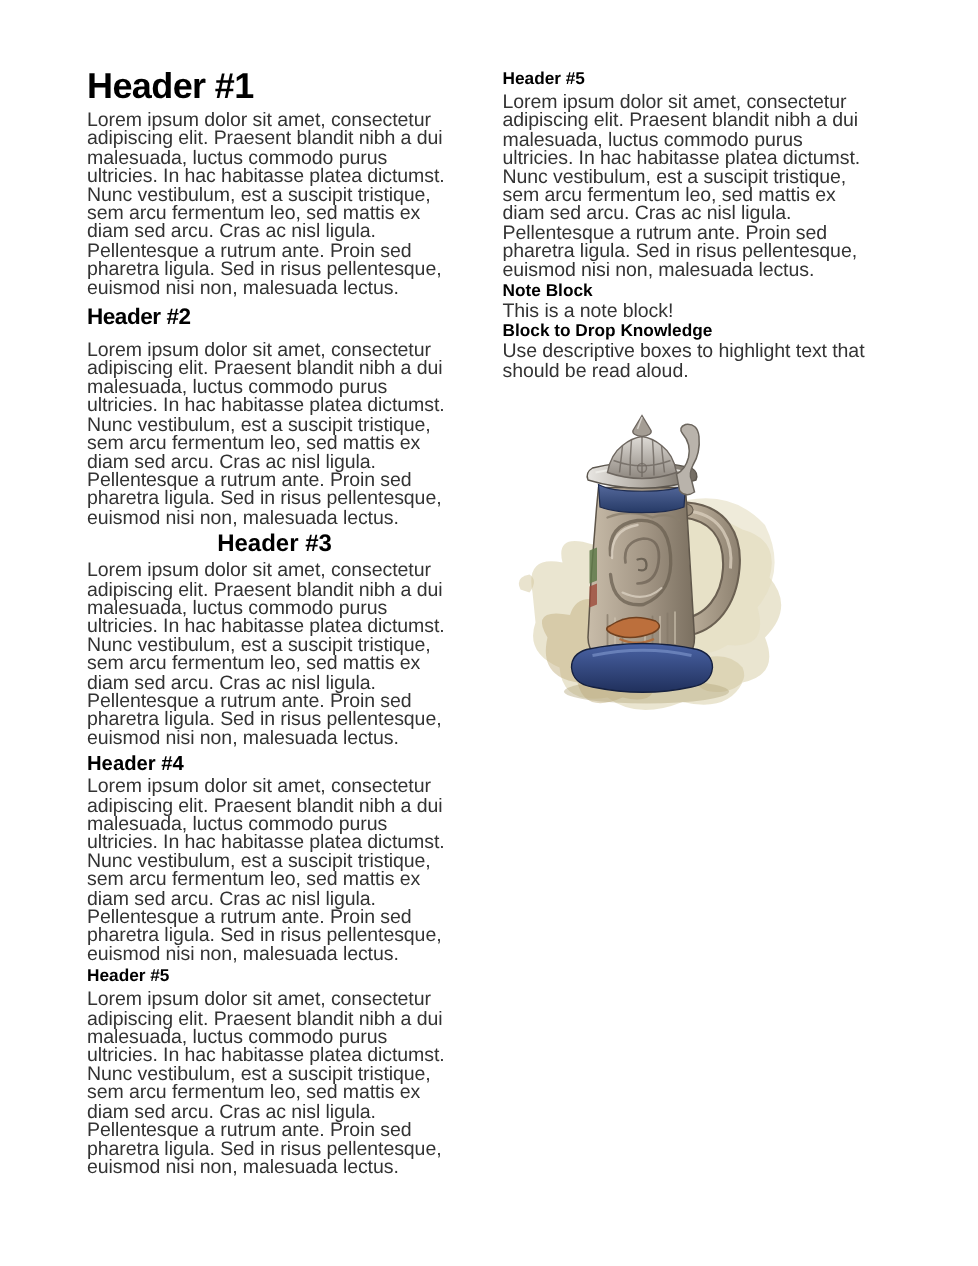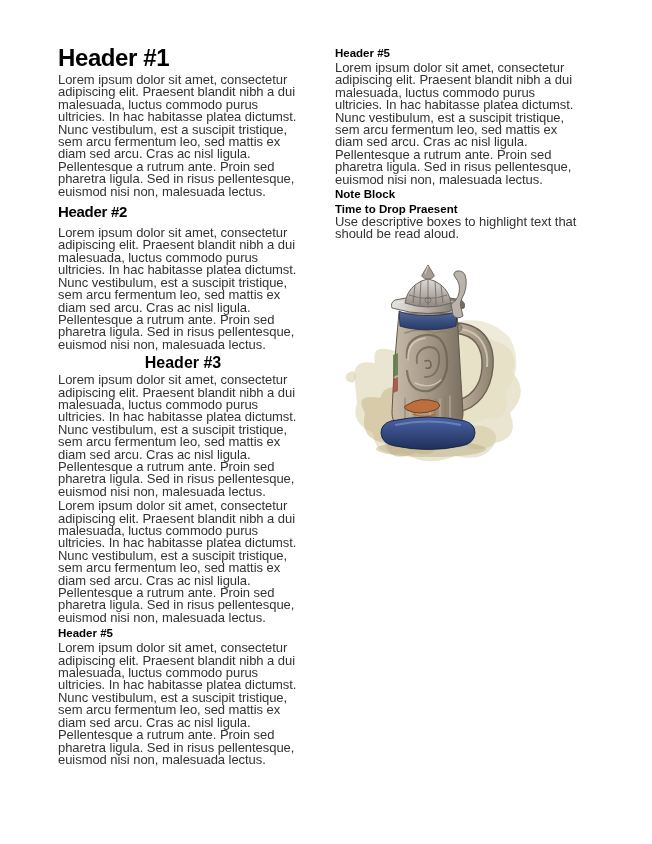--- a/index.html
+++ b/index.html
@@ -75,40 +75,42 @@
       <h2 class="h2">Header #2</h2>
       <p class="body">Lorem ipsum dolor sit amet, consectetur adipiscing elit. Praesent blandit nibh a dui malesuada, luctus commodo purus ultricies. In hac habitasse platea dictumst. Nunc vestibulum, est a suscipit tristique, sem arcu fermentum leo, sed mattis ex diam sed arcu. Cras ac nisl ligula. Pellentesque a rutrum ante. Proin sed pharetra ligula. Sed in risus pellentesque, euismod nisi non, malesuada lectus.</p>
     </section>
 
     <section>
       <h3 class="h3">Header #3</h3>
       <p class="body">Lorem ipsum dolor sit amet, consectetur adipiscing elit. Praesent blandit nibh a dui malesuada, luctus commodo purus ultricies. In hac habitasse platea dictumst. Nunc vestibulum, est a suscipit tristique, sem arcu fermentum leo, sed mattis ex diam sed arcu. Cras ac nisl ligula. Pellentesque a rutrum ante. Proin sed pharetra ligula. Sed in risus pellentesque, euismod nisi non, malesuada lectus.</p>
     </section>
 
     <section>
+      <h4 class="h4">Header #4</h4>
       <p class="body">Lorem ipsum dolor sit amet, consectetur adipiscing elit. Praesent blandit nibh a dui malesuada, luctus commodo purus ultricies. In hac habitasse platea dictumst. Nunc vestibulum, est a suscipit tristique, sem arcu fermentum leo, sed mattis ex diam sed arcu. Cras ac nisl ligula. Pellentesque a rutrum ante. Proin sed pharetra ligula. Sed in risus pellentesque, euismod nisi non, malesuada lectus.</p>
     </section>
 
     <section>
       <h5 class="h5">Header #5</h5>
       <p class="body">Lorem ipsum dolor sit amet, consectetur adipiscing elit. Praesent blandit nibh a dui malesuada, luctus commodo purus ultricies. In hac habitasse platea dictumst. Nunc vestibulum, est a suscipit tristique, sem arcu fermentum leo, sed mattis ex diam sed arcu. Cras ac nisl ligula. Pellentesque a rutrum ante. Proin sed pharetra ligula. Sed in risus pellentesque, euismod nisi non, malesuada lectus.</p>
     </section>
 
   </div>
 
   <div class="col">
 
     <section>
       <h5 class="h5">Header #5</h5>
       <p class="body">Lorem ipsum dolor sit amet, consectetur adipiscing elit. Praesent blandit nibh a dui malesuada, luctus commodo purus ultricies. In hac habitasse platea dictumst. Nunc vestibulum, est a suscipit tristique, sem arcu fermentum leo, sed mattis ex diam sed arcu. Cras ac nisl ligula. Pellentesque a rutrum ante. Proin sed pharetra ligula. Sed in risus pellentesque, euismod nisi non, malesuada lectus.</p>
     </section>
 
     <div class="small-title">Note Block</div>
-
-    <div class="small-title">Time to Drop Praesent</div>
+    <p class="body">This is a note block!</p>
+
+    <div class="small-title">Block to Drop Knowledge</div>
     <p class="body">Use descriptive boxes to highlight text that should be read aloud.</p>
 
 
     <div class="illustration">
       <svg width="180" height="204" viewBox="0 0 180 204" xmlns="http://www.w3.org/2000/svg">
         <defs>
           <linearGradient id="pewterGrad" x1="0" y1="0" x2="1" y2="0">
             <stop offset="0" stop-color="#e8e6e2"></stop>
             <stop offset="0.5" stop-color="#b3ada5"></stop>
             <stop offset="1" stop-color="#716a60"></stop>

